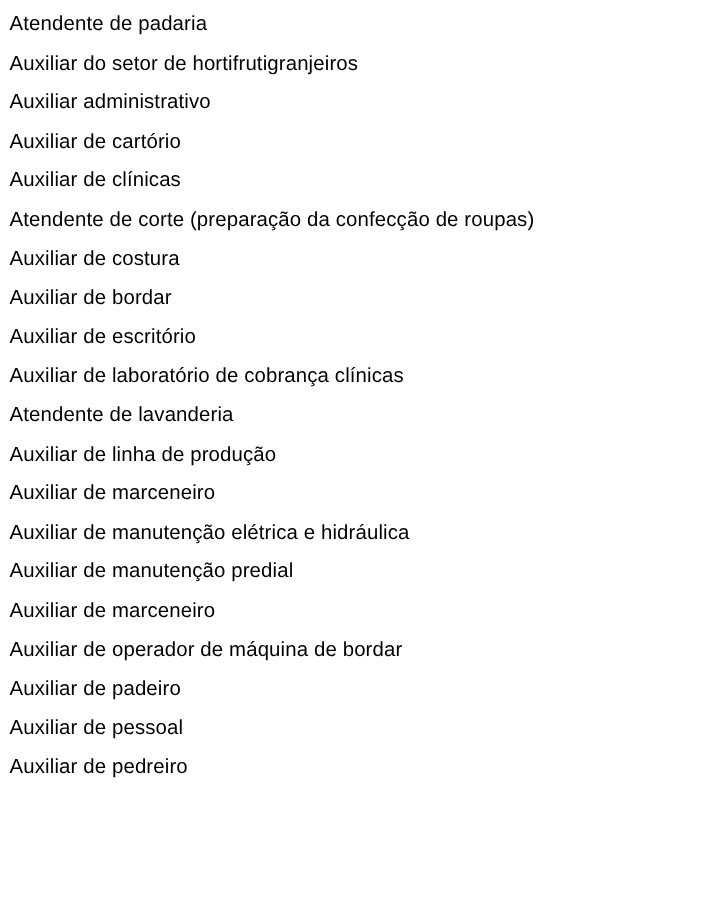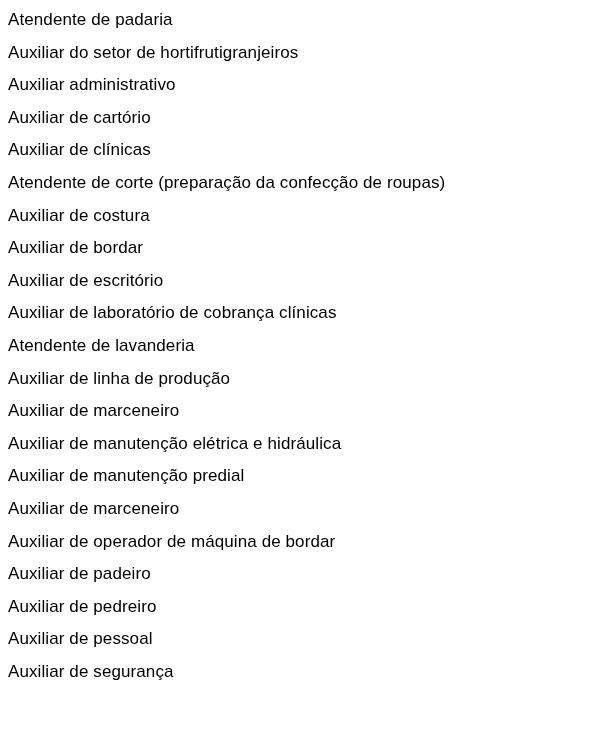--- a/index.html
+++ b/index.html
@@ -41,16 +41,15 @@
   <li class="job-item">Auxiliar de escritório</li>
   <li class="job-item">Auxiliar de laboratório de cobrança clínicas</li>
   <li class="job-item">Atendente de lavanderia</li>
   <li class="job-item">Auxiliar de linha de produção</li>
   <li class="job-item">Auxiliar de marceneiro</li>
   <li class="job-item">Auxiliar de manutenção elétrica e hidráulica</li>
   <li class="job-item">Auxiliar de manutenção predial</li>
   <li class="job-item">Auxiliar de marceneiro</li>
   <li class="job-item">Auxiliar de operador de máquina de bordar</li>
   <li class="job-item">Auxiliar de padeiro</li>
+  <li class="job-item">Auxiliar de pessoal</li>
   <li class="job-item">Auxiliar de pedreiro</li>
-  <li class="job-item">Auxiliar de pessoal</li>
-  <li class="job-item">Auxiliar de segurança</li>
 </ul>
 
 </body></html>

